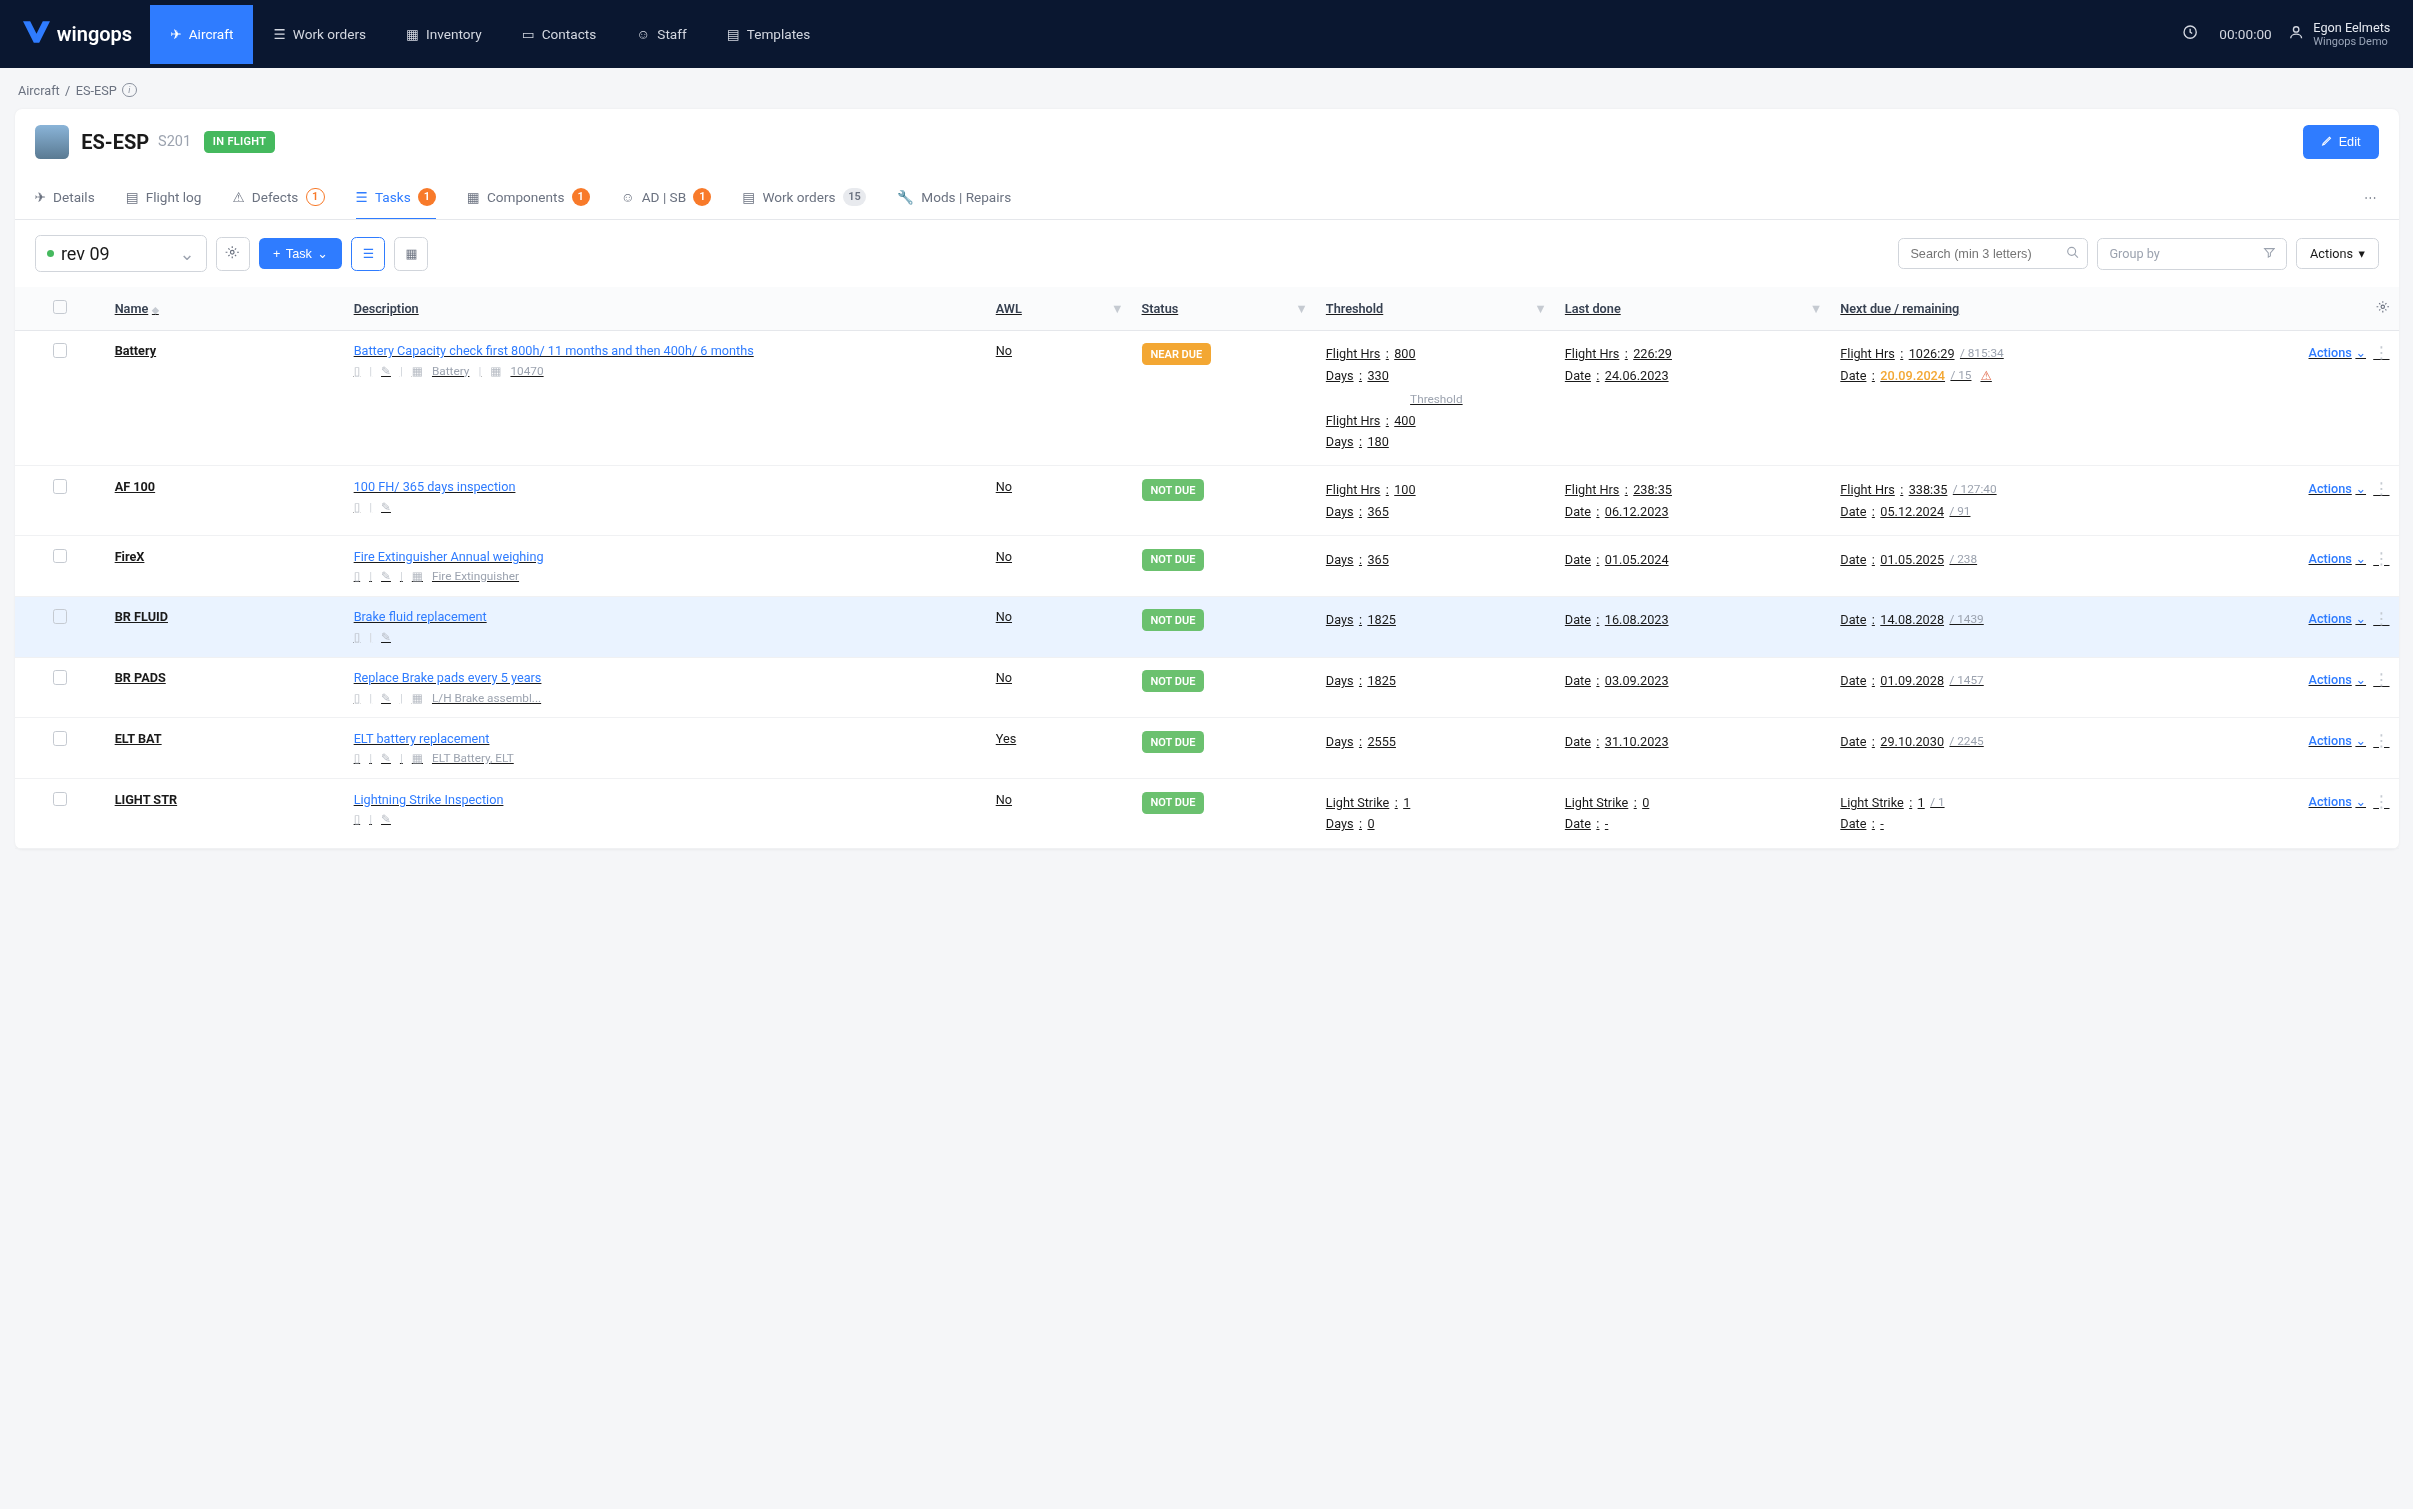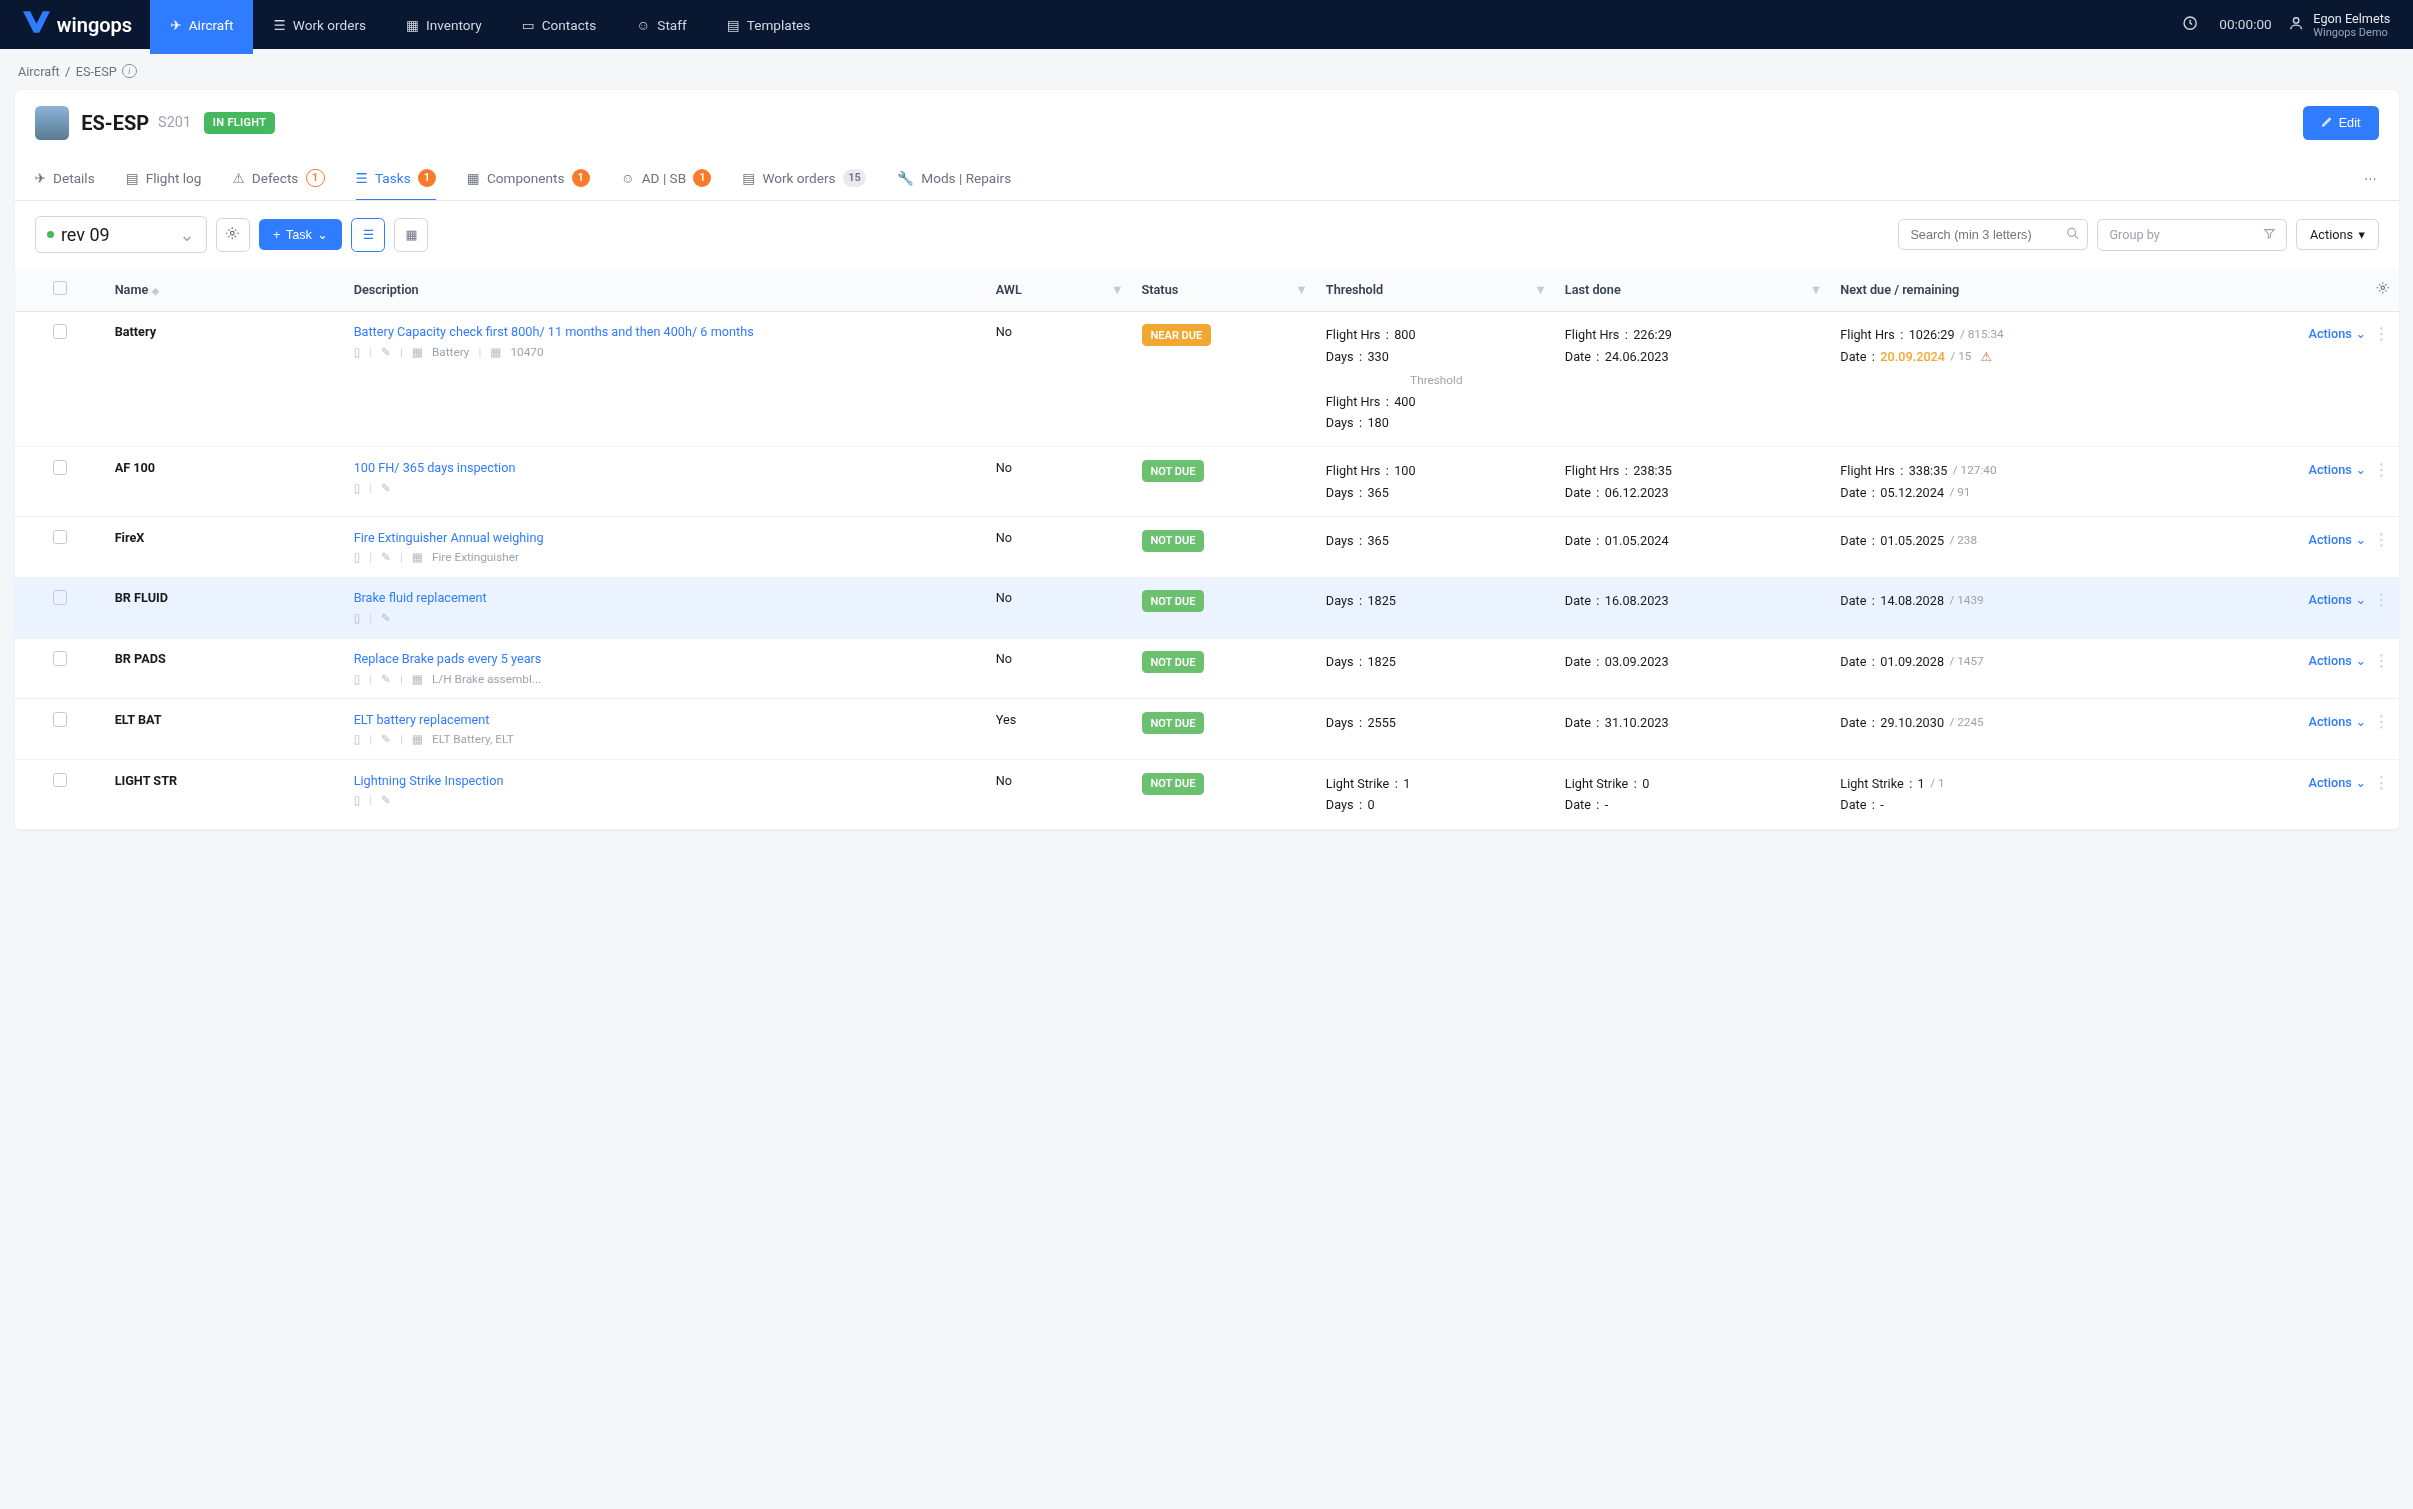--- a/index.html
+++ b/index.html
@@ -1,19 +1,19 @@
 <!DOCTYPE html>
 <html style="font-size:14.5px"><head>
 <meta charset="utf-8">
 <style>
 * { margin: 0; padding: 0; box-sizing: border-box; }
 body { font-family: -apple-system, BlinkMacSystemFont, "Segoe UI", Roboto, sans-serif; background: #f5f6f8; color: #1a1a1a; font-size: 12.7px; }
 
 
-.topnav { background: #0a1730; height: 49px; display: flex; align-items: center; padding: 0 22.6px; }
+.topnav { background: #0a1730; height: 68px; display: flex; align-items: center; padding: 0 22.6px; }
 .logo { display: flex; align-items: center; gap: 7.2px; color: #fff; font-size: 20px; font-weight: 600; margin-right: 18px; }
 .logo-icon { color: #2f7cff; font-size: 25px; font-weight: bold; }
 .nav-items { display: flex; align-items: center; }
 .nav-item { display: flex; align-items: center; gap: 7.2px; padding: 0 20px; height: 59px; color: #d3d7e0; font-size: 13.6px; cursor: pointer; }
 .nav-item.active { background: #2f7cff; color: #fff; }
 .nav-right { margin-left: auto; display: flex; align-items: center; gap: 16.3px; color: #d3d7e0; }
 .clock { display: flex; align-items: center; gap: 21px; font-size: 13.6px; }
 .user-section { display: flex; align-items: center; gap: 9px; }
 .user-text { display: flex; flex-direction: column; }
 .user-name { font-size: 12.7px; color: #e5e9f0; }
@@ -51,21 +51,21 @@
 .icon-btn { border: 0.9px solid #d1d5db; border-radius: 5.4px; width: 34px; height: 34px; display: flex; align-items: center; justify-content: center; color: #6b7280; cursor: pointer; background: #fff; }
 .icon-btn.active { border-color: #2f7cff; color: #2f7cff; }
 .add-task { background: #2f7cff; color: #fff; border: none; padding: 8.2px 14.5px; border-radius: 5.4px; font-size: 12.7px; display: flex; align-items: center; gap: 5.4px; cursor: pointer; }
 .search-input { border: 0.9px solid #d1d5db; border-radius: 5.4px; padding: 7.2px 33px 7.2px 11px; width: 190px; font-size: 12.7px; color: #6b7280; position: relative; }
 .search-wrap { position: relative; margin-left: auto; }
 .search-wrap .mag { position: absolute; right: 9px; top: 50%; transform: translateY(-50%); color: #9ca3af; }
 .groupby { border: 0.9px solid #d1d5db; border-radius: 5.4px; padding: 7.2px 11px; width: 190px; font-size: 12.7px; color: #9ca3af; display: flex; align-items: center; justify-content: space-between; cursor: pointer; }
 .actions-btn { border: 0.9px solid #d1d5db; border-radius: 5.4px; padding: 7.2px 12.7px; font-size: 12.7px; display: flex; align-items: center; gap: 5.4px; cursor: pointer; background: #fff; }
 
 
-.table-wrap { overflow-x: auto; }
+.table-wrap { overflow-x: auto; text-decoration: underline; }
 table { width: 100%; border-collapse: collapse; }
 th { text-align: left; padding: 12.7px 9px; border-bottom: 0.9px solid #e5e7eb; color: #374151; font-weight: 600; font-size: 12.7px; background: #fafbfc; }
 th .filter-icon { float: right; color: #c5cad1; cursor: pointer; }
 th .sort-icon { color: #c5cad1; margin-left: 3.6px; font-size: 9px; }
 td { padding: 12.7px 9px; border-bottom: 0.9px solid #f0f1f3; vertical-align: top; font-size: 12.7px; }
 tbody tr.highlighted { background: #eaf3ff; }
 .checkbox { width: 14.5px; height: 14.5px; border: 1.4px solid #c5cad1; border-radius: 2.7px; display: inline-block; cursor: pointer; }
 .col-check { width: 45px; text-align: center; }
 .col-name { width: 118px; }
 .col-desc { width: 317px; }

